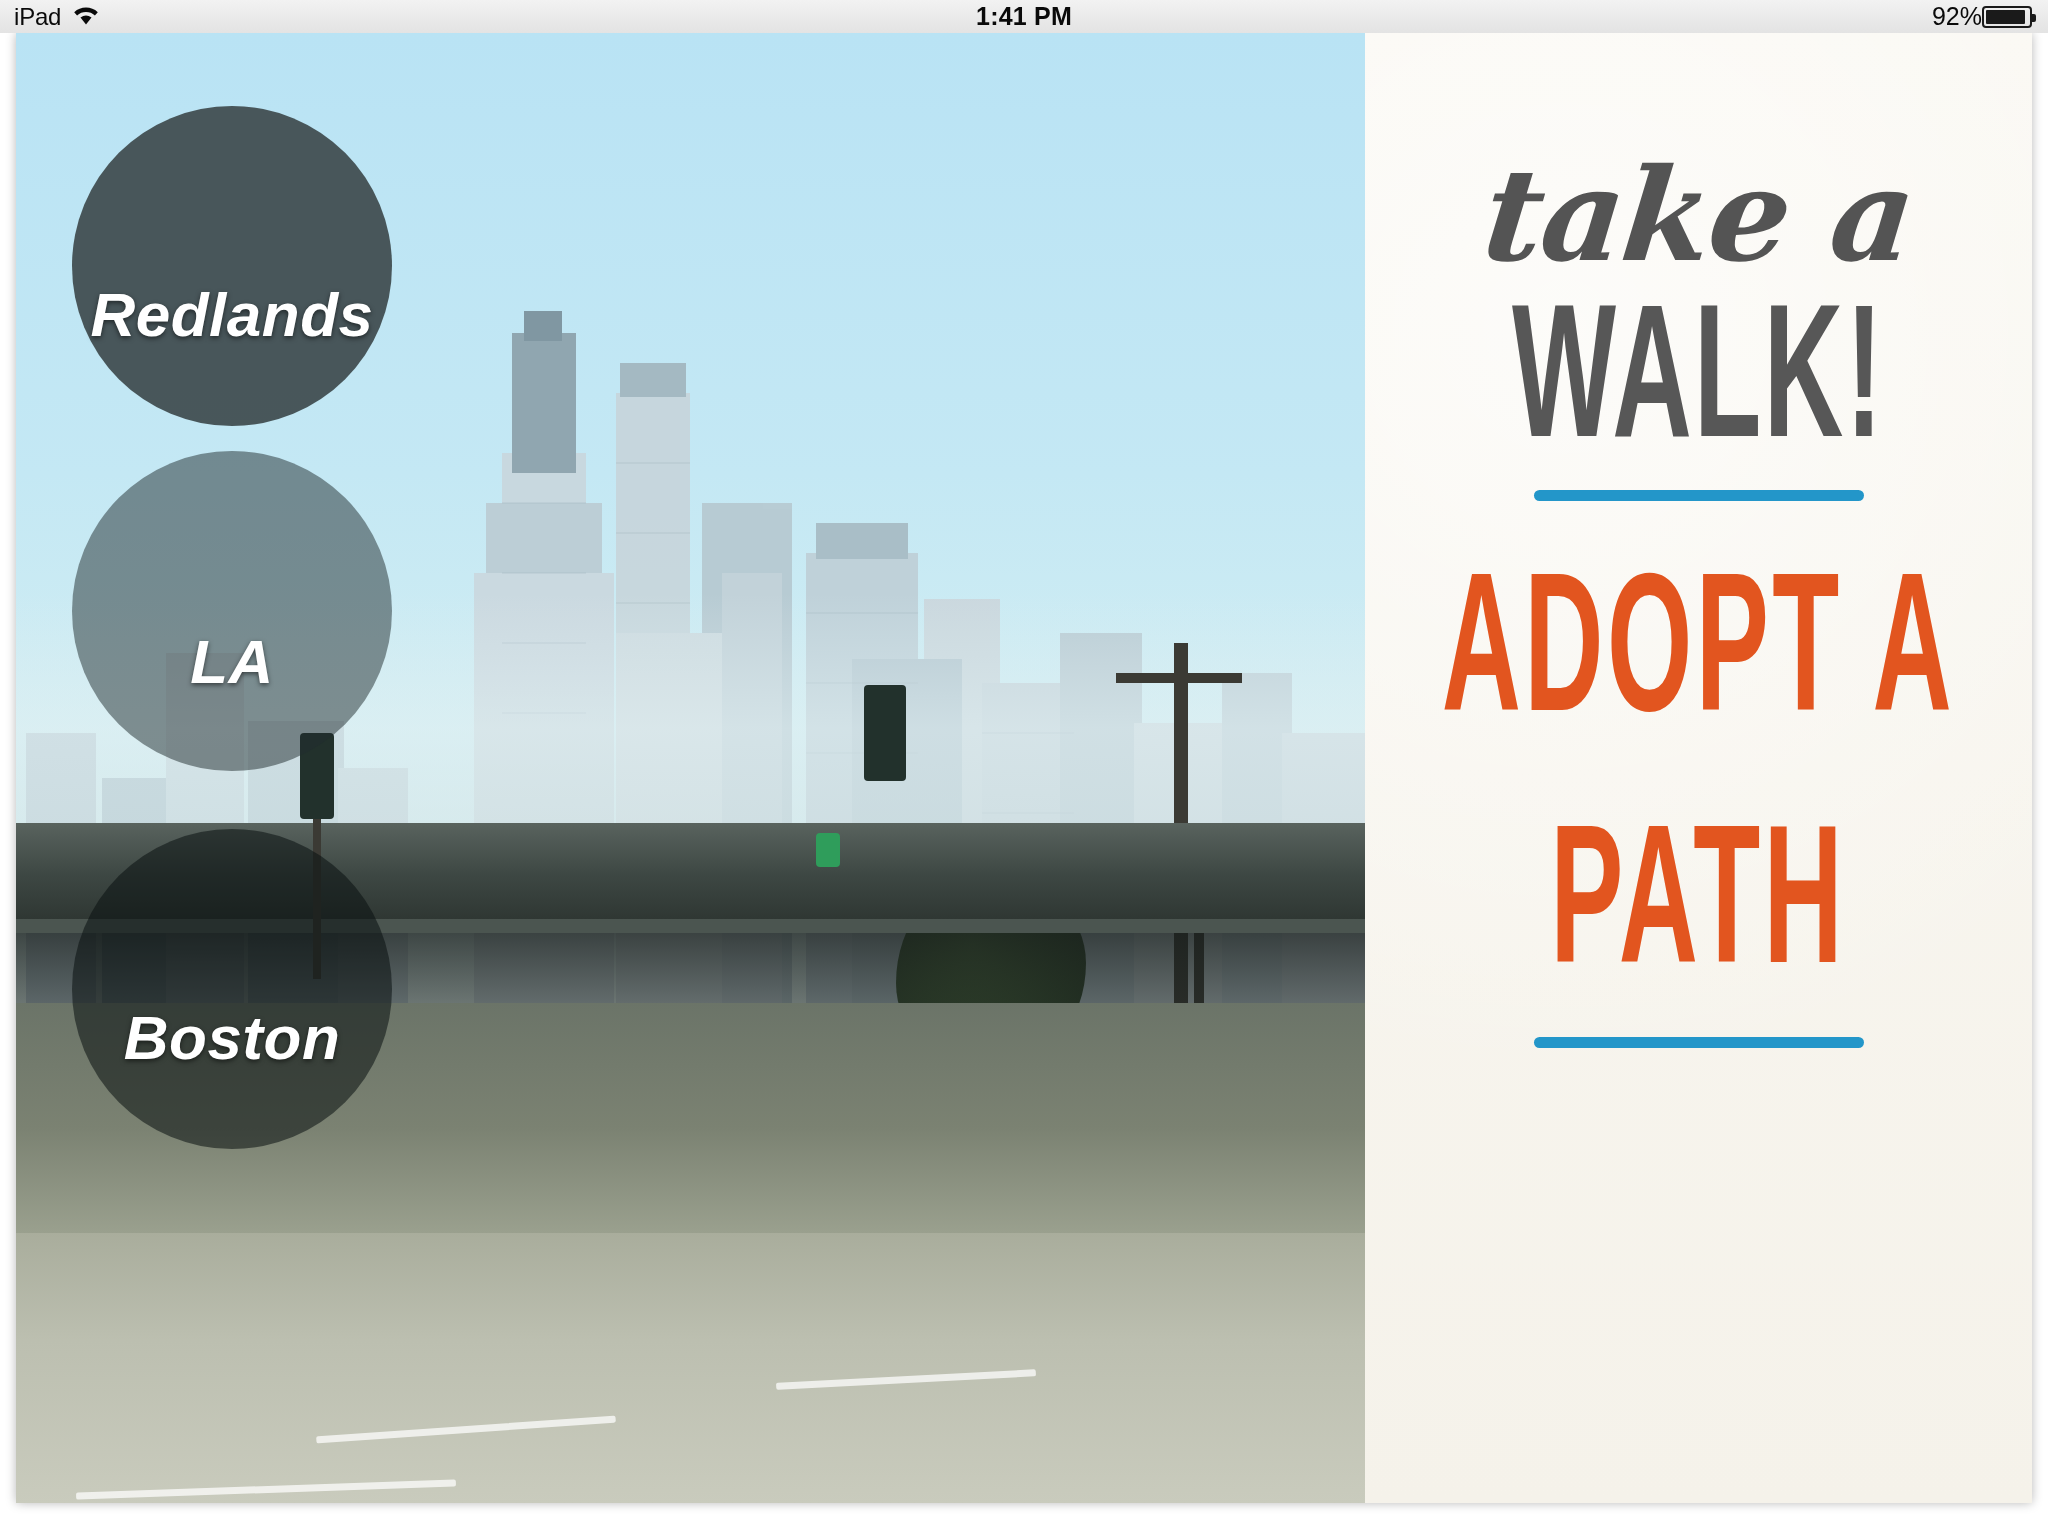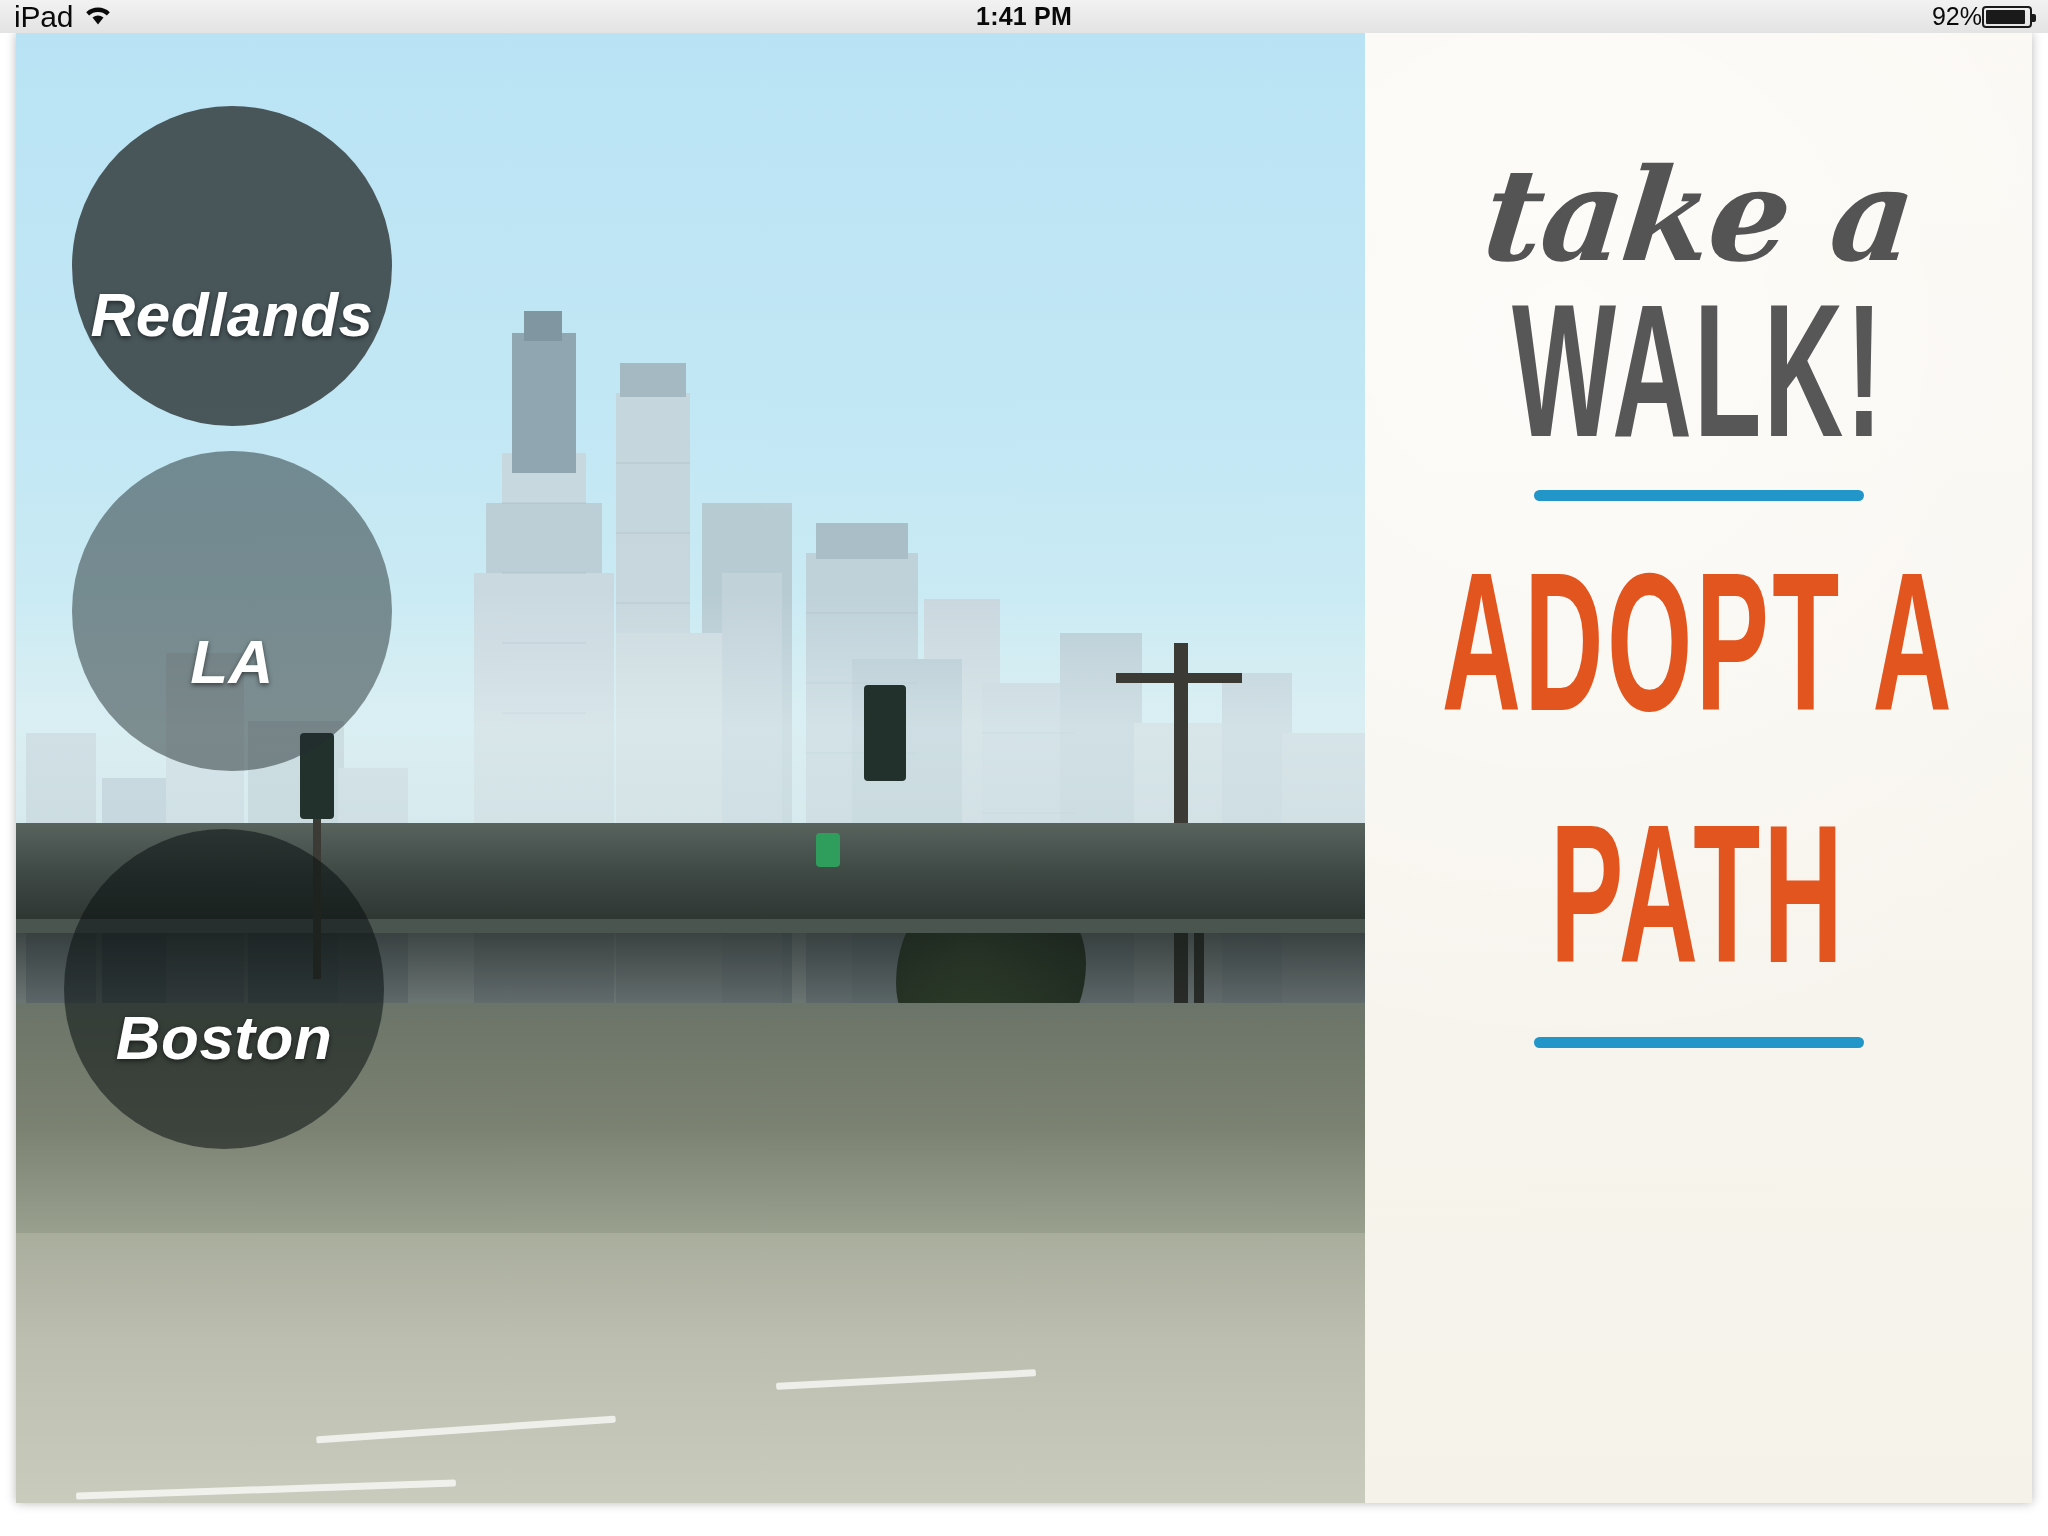--- a/index.html
+++ b/index.html
@@ -10,21 +10,21 @@
     overflow:hidden;
   }
 
   
   .status-bar{
     position:absolute; top:0; left:0; width:2048px; height:33px;
     background:linear-gradient(#f2f2f2,#e3e3e3);
     display:flex; align-items:center; z-index:60;
   }
   .status-left{ position:absolute; left:14px; display:flex; align-items:center; gap:10px; }
-  .status-device{ font-size:30px; color:#0a0a0a; letter-spacing:-.2px; }
+  .status-device{ font-size:24px; color:#0a0a0a; letter-spacing:-.2px; }
   .wifi-icon{ display:block; }
   .status-time{
     position:absolute; left:0; right:0; text-align:center;
     font-size:25px; font-weight:bold; color:#0a0a0a; letter-spacing:.2px;
   }
   .status-right{ position:absolute; right:16px; display:flex; align-items:center; gap:0; }
   .battery-pct{ font-size:25px; color:#0a0a0a; }
   .battery-shell{
     width:50px; height:22px; border:2px solid #1a1a1a; border-radius:4px;
     position:relative; display:flex; align-items:center; padding:2px;
@@ -114,21 +114,21 @@
   #circle-redlands{
     left:56px; top:73px; width:320px; height:320px;
     background:rgba(62,74,76,.92);
   }
   #circle-la{
     left:56px; top:418px; width:320px; height:320px;
     background:rgba(32,44,46,.50);
   }
   #circle-la .city-label{ transform:translateY(50px); }
   #circle-boston{
-    left:48px; top:796px; width:320px; height:320px;
+    left:56px; top:796px; width:320px; height:320px;
     background:rgba(10,16,16,.55);
   }
 
   
   .poster-pane{
     position:relative; width:667px; height:1470px;
     background:#f8f6ef;
     display:flex; flex-direction:column; align-items:center;
     padding-top:118px;
   }

